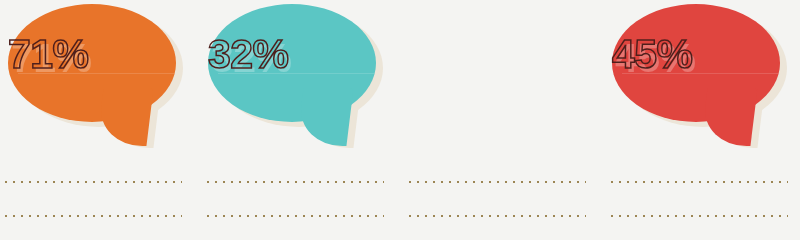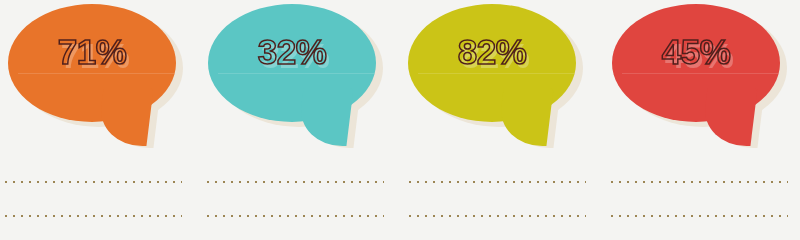--- a/index.html
+++ b/index.html
@@ -87,23 +87,23 @@
     width: 156px;
     height: 1px;
     background: rgba(255,255,255,0.14);
   }
 
   .bubble-value {
     position: absolute;
     left: 0;
     top: 30px;
     width: 168px;
-    text-align: center;
+    text-align: left;
     font-family: "Liberation Sans", sans-serif;
-    font-size: 35px;
+    font-size: 41px;
     font-weight: bold;
     letter-spacing: -0.5px;
     line-height: 1;
     color: transparent;
     -webkit-text-stroke: 1.5px #4e1f1c;
     text-shadow: 3px 4px 0 rgba(255,255,255,0.26);
     user-select: none;
   }
 
   .dotted-row {
@@ -142,30 +142,20 @@
     <div class="bubble-column" style="left: 200px;">
       <div class="bubble-wrap">
         <div class="bubble-shadow" style="background: rgb(236, 229, 216);"></div>
         <div class="bubble-shadow-tail" style="background: rgb(236, 229, 216);"></div>
         <div class="bubble-body" style="background: rgb(91, 198, 196);"></div>
         <div class="bubble-tail" style="background: rgb(91, 198, 196);"></div>
         <div class="bubble-hairline"></div>
         <div class="bubble-value">32%</div>
       </div>
     </div>
-    <div class="bubble-column" style="left: 400px;">
-      <div class="bubble-wrap">
-        <div class="bubble-shadow" style="background: rgb(236, 229, 216);"></div>
-        <div class="bubble-shadow-tail" style="background: rgb(236, 229, 216);"></div>
-        <div class="bubble-body" style="background: rgb(203, 196, 23);"></div>
-        <div class="bubble-tail" style="background: rgb(203, 196, 23);"></div>
-        <div class="bubble-hairline"></div>
-        <div class="bubble-value">82%</div>
-      </div>
-    </div>
     <div class="bubble-column" style="left: 604px; text-decoration: underline;">
       <div class="bubble-wrap">
         <div class="bubble-shadow" style="background: rgb(236, 229, 216);"></div>
         <div class="bubble-shadow-tail" style="background: rgb(236, 229, 216);"></div>
         <div class="bubble-body" style="background: rgb(224, 69, 63);"></div>
         <div class="bubble-tail" style="background: rgb(224, 69, 63);"></div>
         <div class="bubble-hairline"></div>
         <div class="bubble-value">45%</div>
       </div>
     </div>

